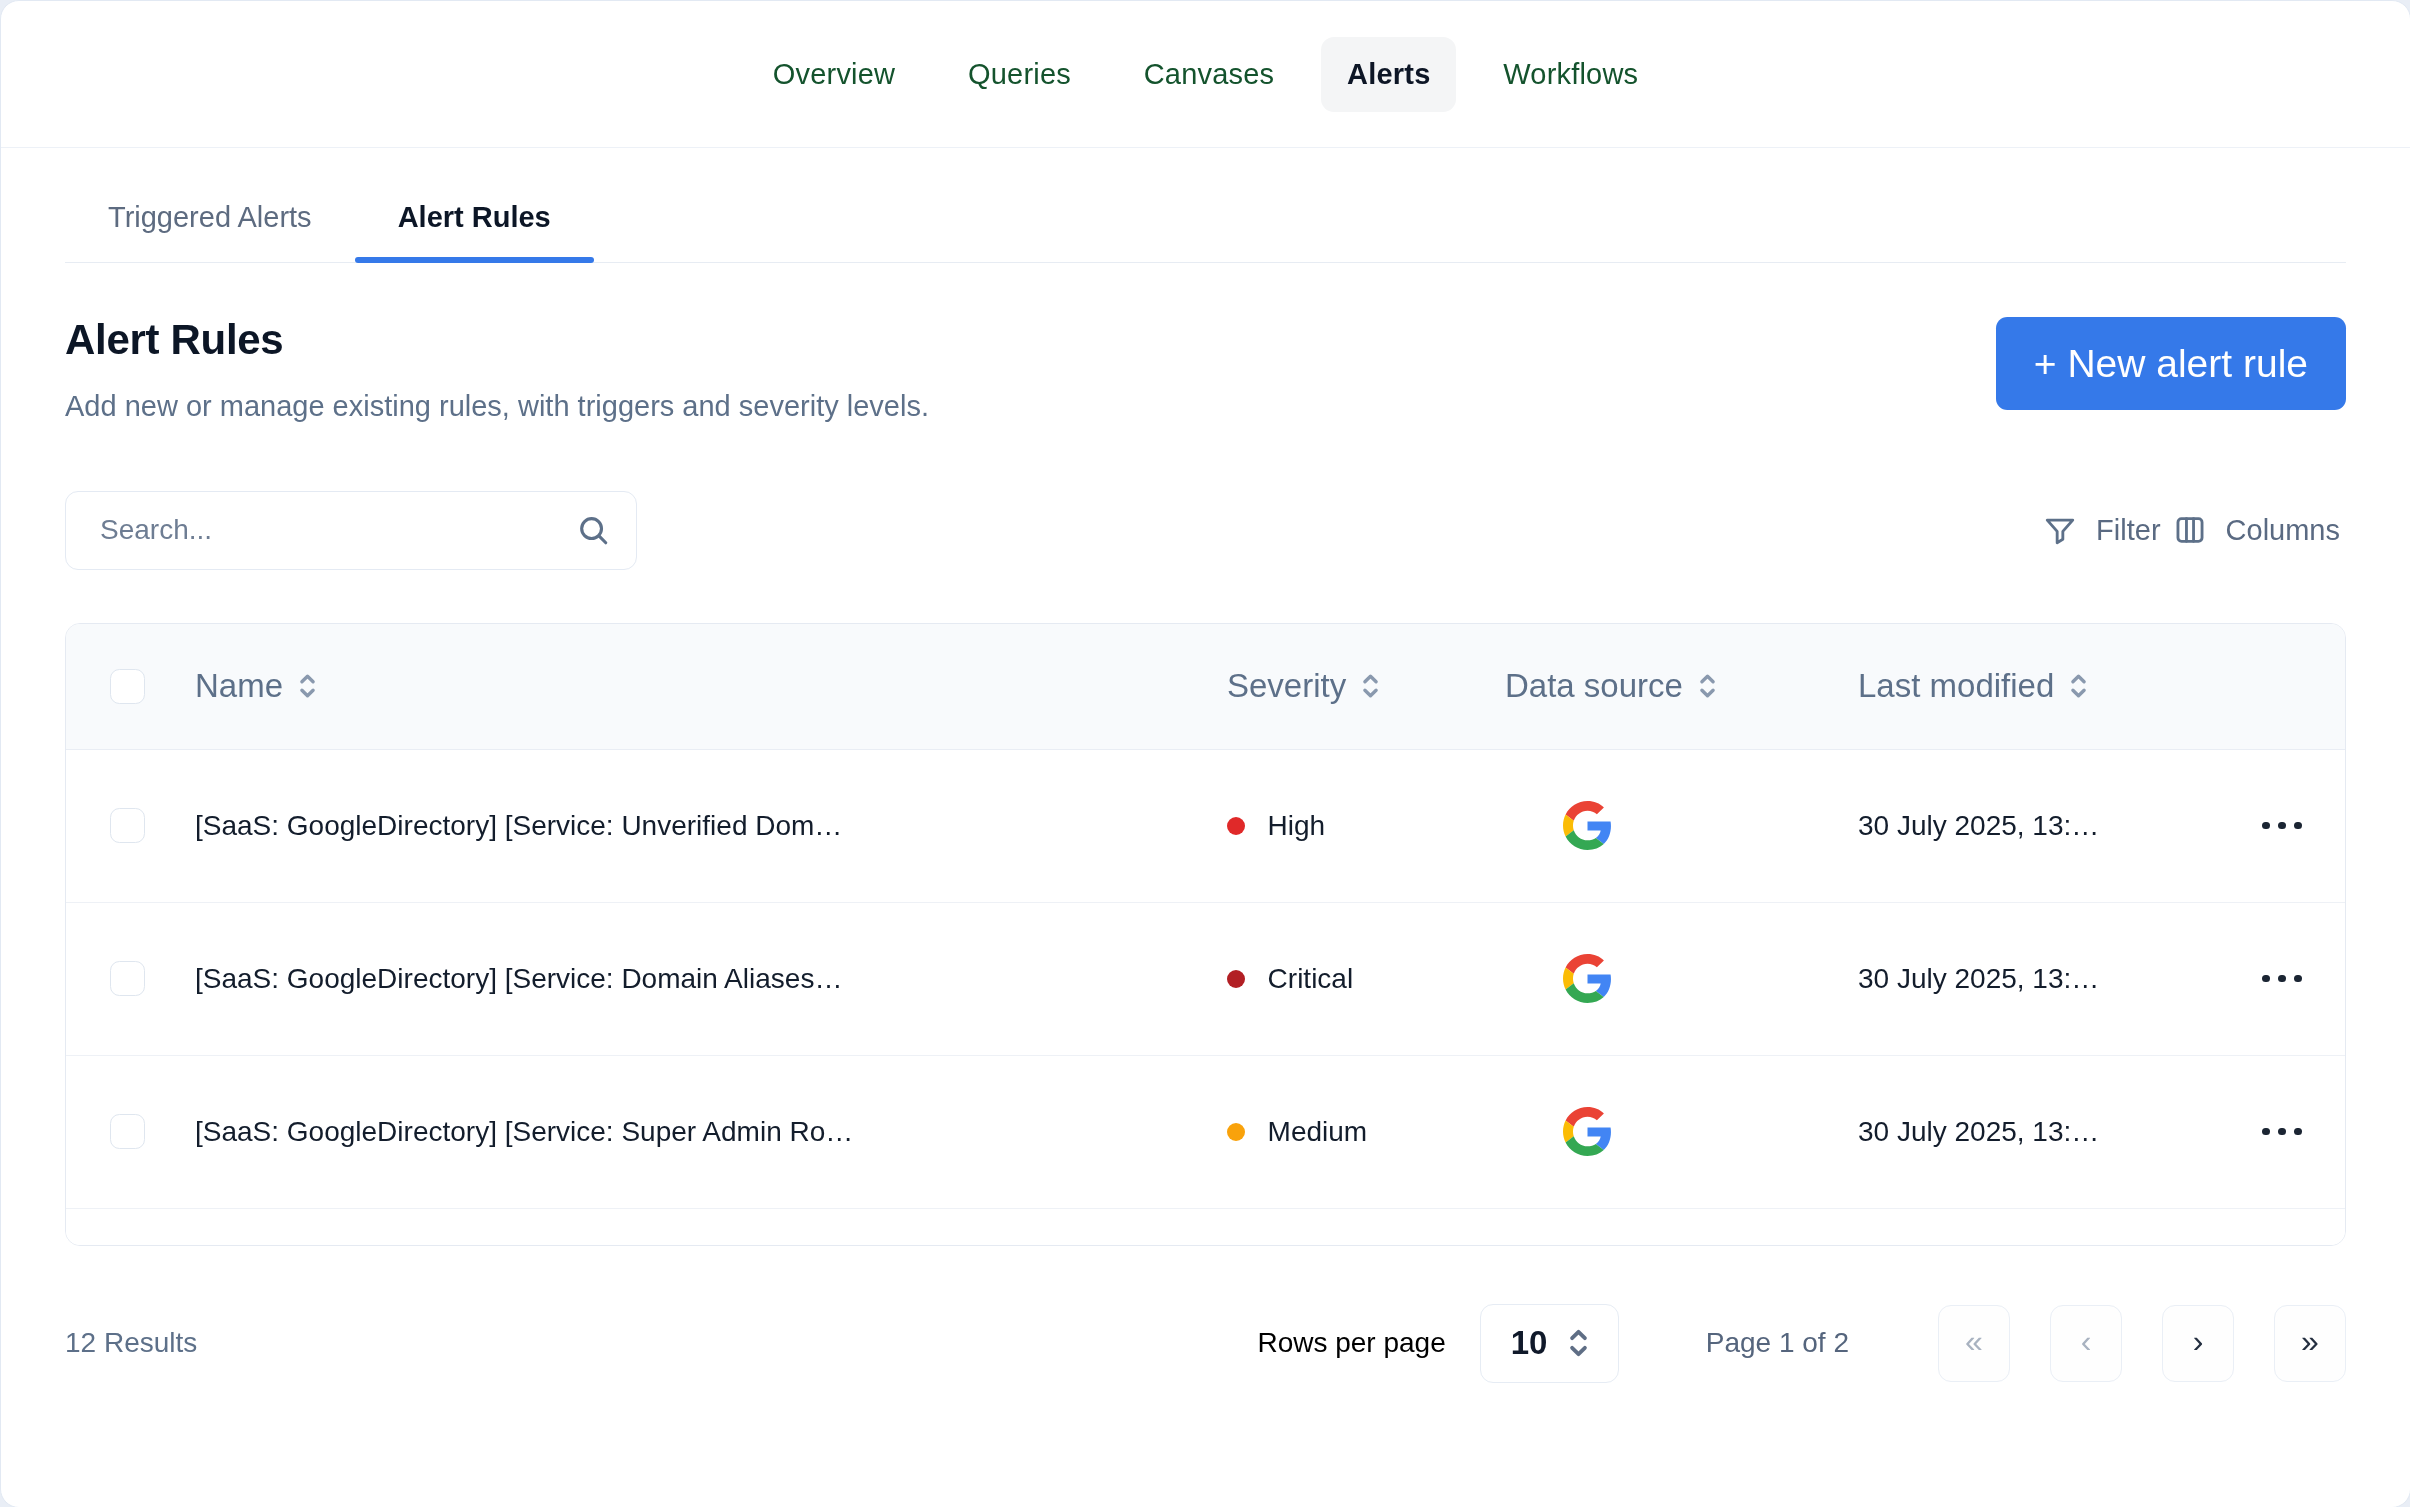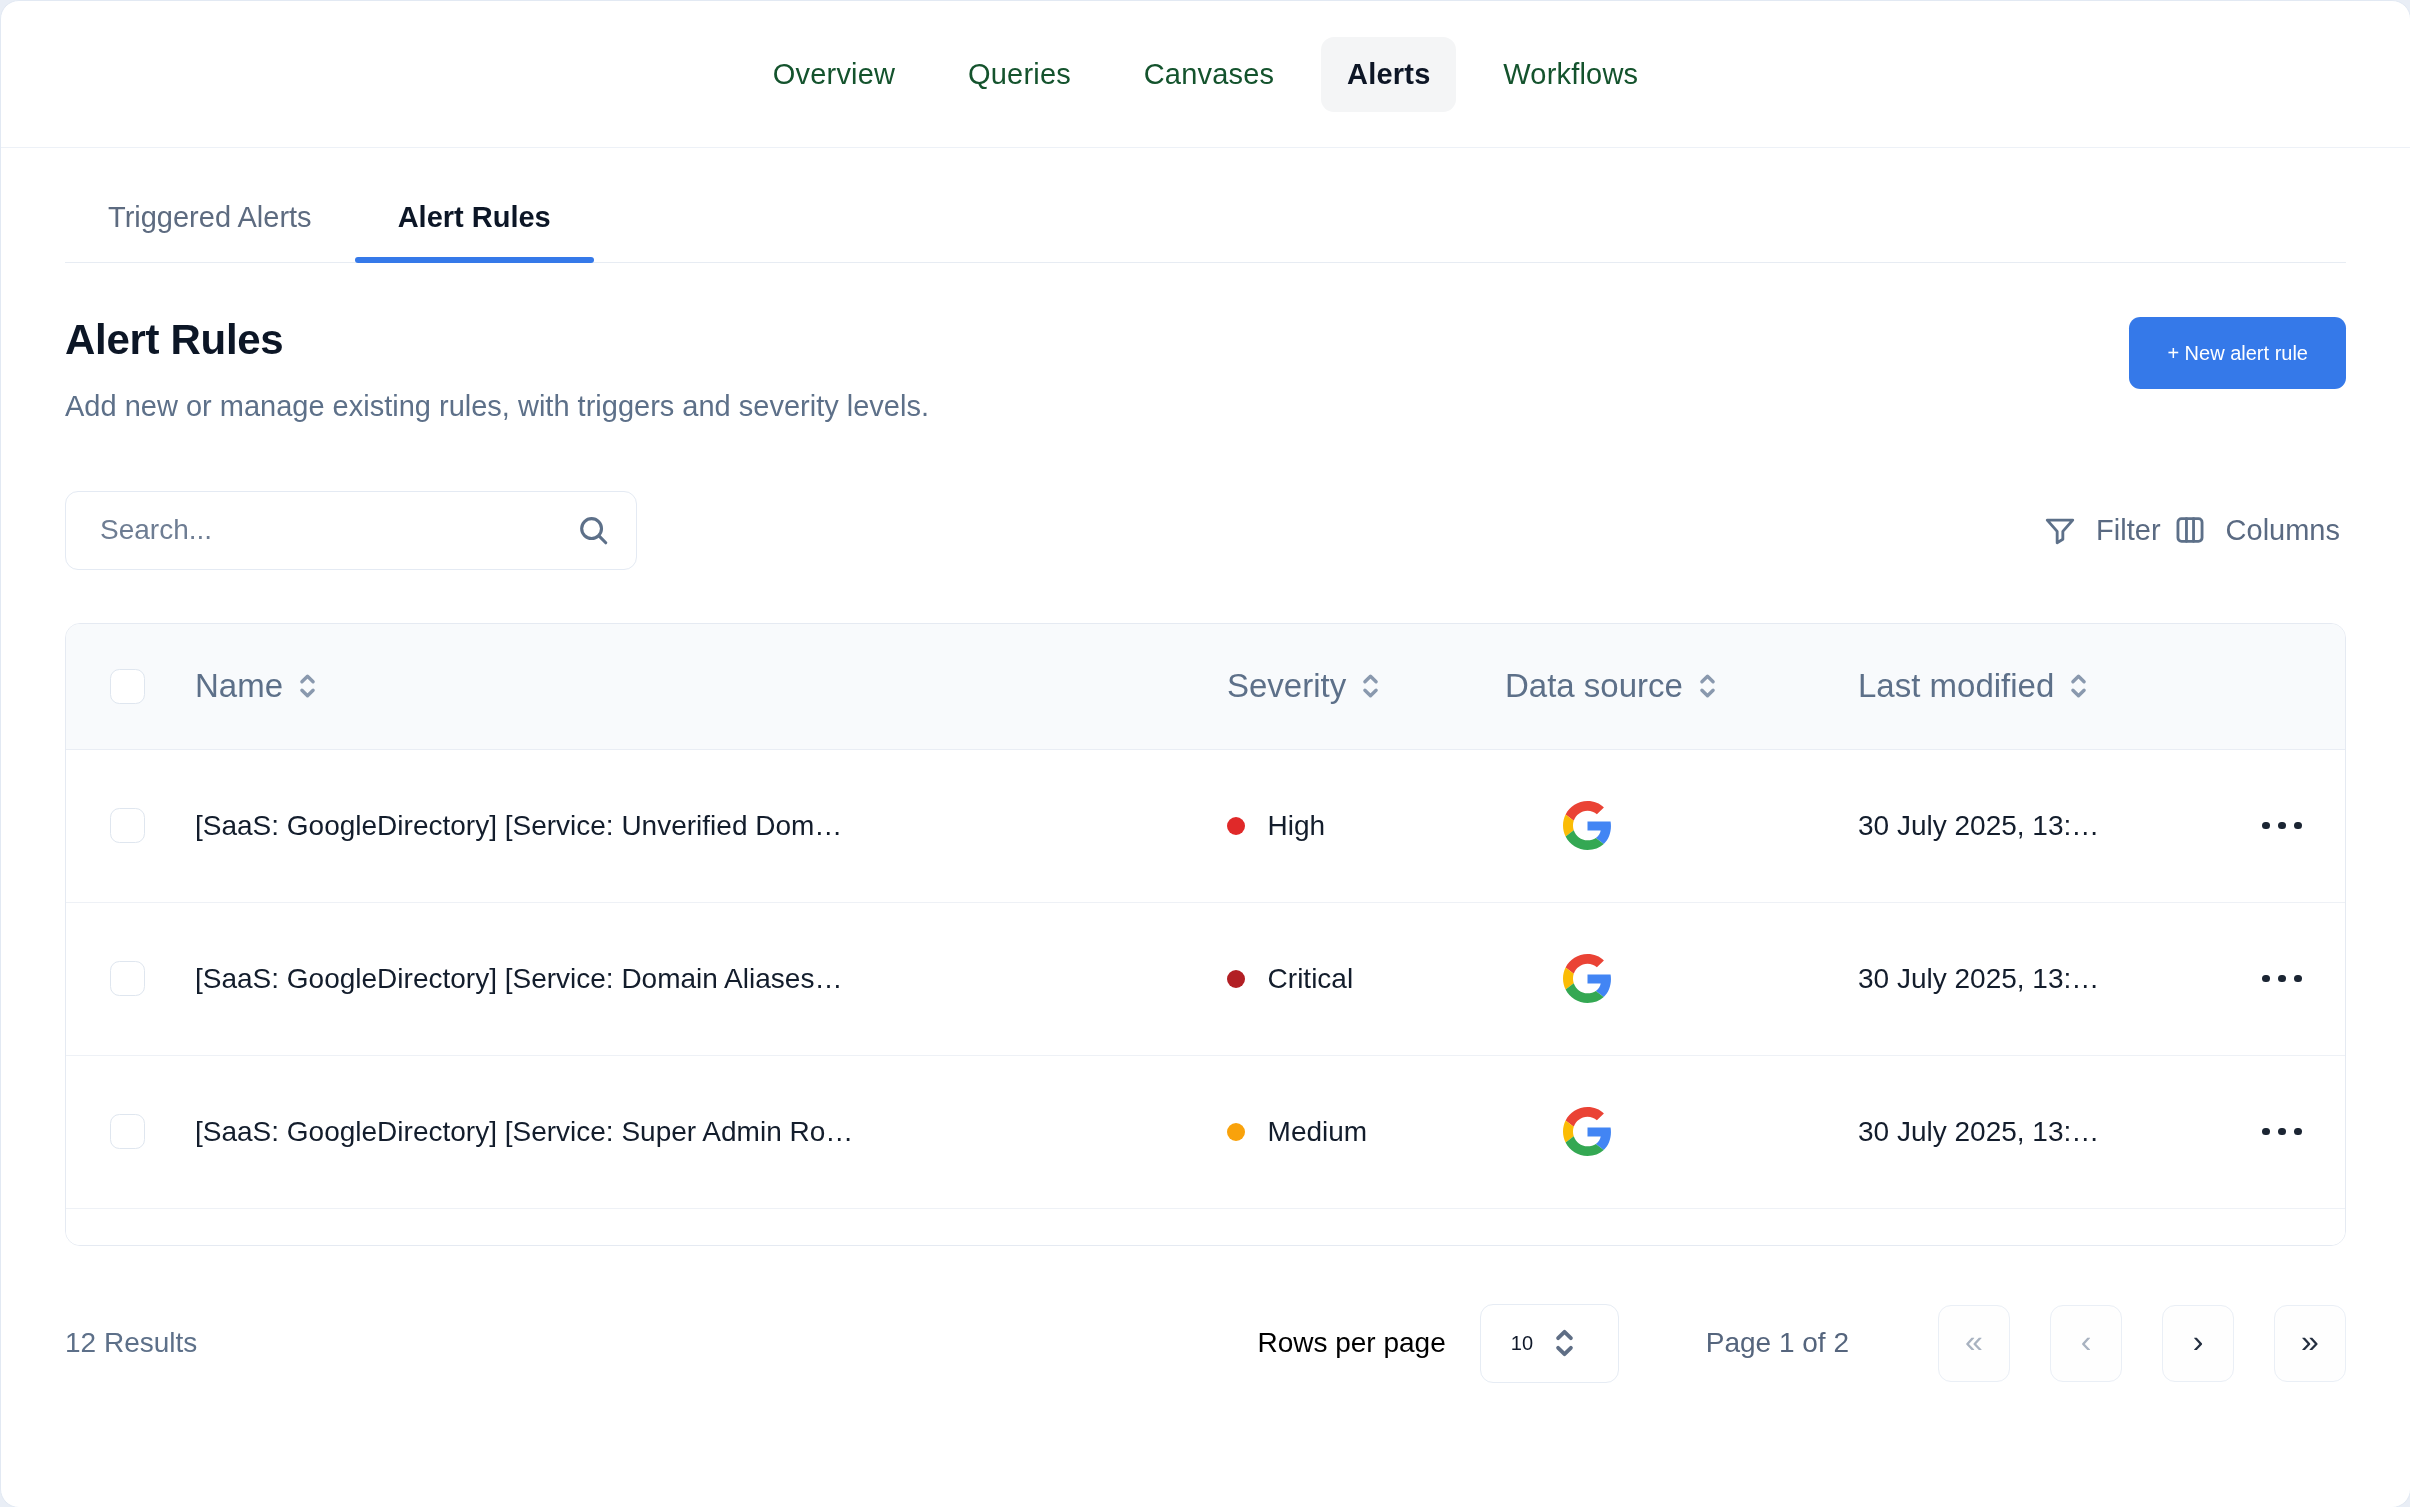--- a/index.html
+++ b/index.html
@@ -74,21 +74,21 @@
   }
   .page-subtitle {
     margin:26px 0 0 0;
     font-size:29px; font-weight:400;
     color:#5d7089;
   }
   .primary-btn {
     font-family:inherit;
     background:#3579e9; color:#ffffff;
     border:none; border-radius:11.3px; cursor:pointer;
-    font-size:20px; font-weight:500;
+    font-size:39px; font-weight:500;
     padding:24.5px 38px;
     margin-top:1.9px;
   }
 
   
   .toolbar {
     margin-top:68px;
     display:flex; justify-content:space-between; align-items:center;
   }
   .search {
@@ -180,21 +180,21 @@
   .footer-right { display:flex; align-items:center; }
   .rpp-label { color:#000000; font-weight:500; }
   .select {
     font-family:inherit;
     margin-left:34px;
     height:79px; min-width:139px;
     background:#ffffff;
     border:1.9px solid #e6ecf4; border-radius:13px;
     display:flex; align-items:center; gap:21px;
     padding:0 22.6px 0 30px;
-    font-size:20px; color:#10192a; font-weight:400;
+    font-size:33px; color:#10192a; font-weight:700;
     cursor:pointer;
   }
   .page-label { margin-left:87px; color:#55657d; font-weight:500; }
   .pager { display:flex; gap:40px; margin-left:89px; }
   .pg-btn {
     width:72px; height:77px;
     background:#fefefe;
     border:1.9px solid #eaeff6; border-radius:13px;
     display:flex; align-items:center; justify-content:center;
     font-size:32px; color:#242f40;

